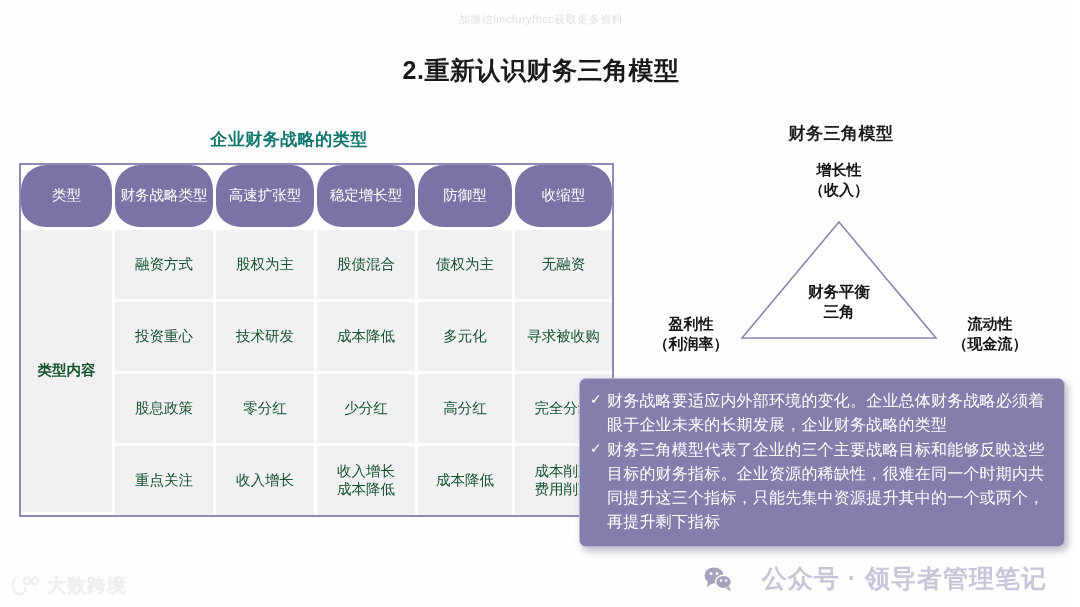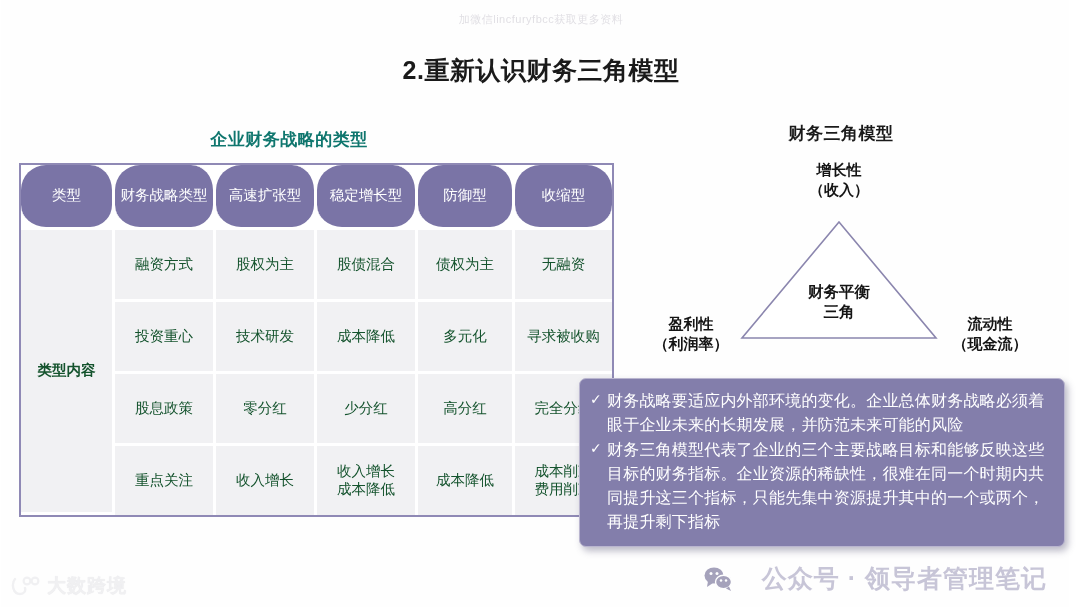--- a/index.html
+++ b/index.html
@@ -305,21 +305,21 @@
 
     <div class="tri-label apex">增长性<br>（收入）</div>
     <div class="tri-label left">盈利性<br>（利润率）</div>
     <div class="tri-label right">流动性<br>（现金流）</div>
     <div class="tri-center">财务平衡<br>三角</div>
   </div>
 
   <div class="callout">
     <div class="callout-item">
       <span class="check">✓</span>
-      <span class="callout-text">财务战略要适应内外部环境的变化。企业总体财务战略必须着眼于企业未来的长期发展，并防范未来可能的风险</span>
+      <span class="callout-text">财务战略要适应内外部环境的变化。企业总体财务战略必须着眼于企业未来的长期发展，企业财务战略的类型</span>
     </div>
     <div class="callout-item">
       <span class="check">✓</span>
       <span class="callout-text">财务三角模型代表了企业的三个主要战略目标和能够反映这些目标的财务指标。企业资源的稀缺性，很难在同一个时期内共同提升这三个指标，只能先集中资源提升其中的一个或两个，再提升剩下指标</span>
     </div>
   </div>
 
   <div class="wm-left">
     <span class="wm-left-logo">
       <svg width="30" height="22" viewBox="0 0 30 22">

